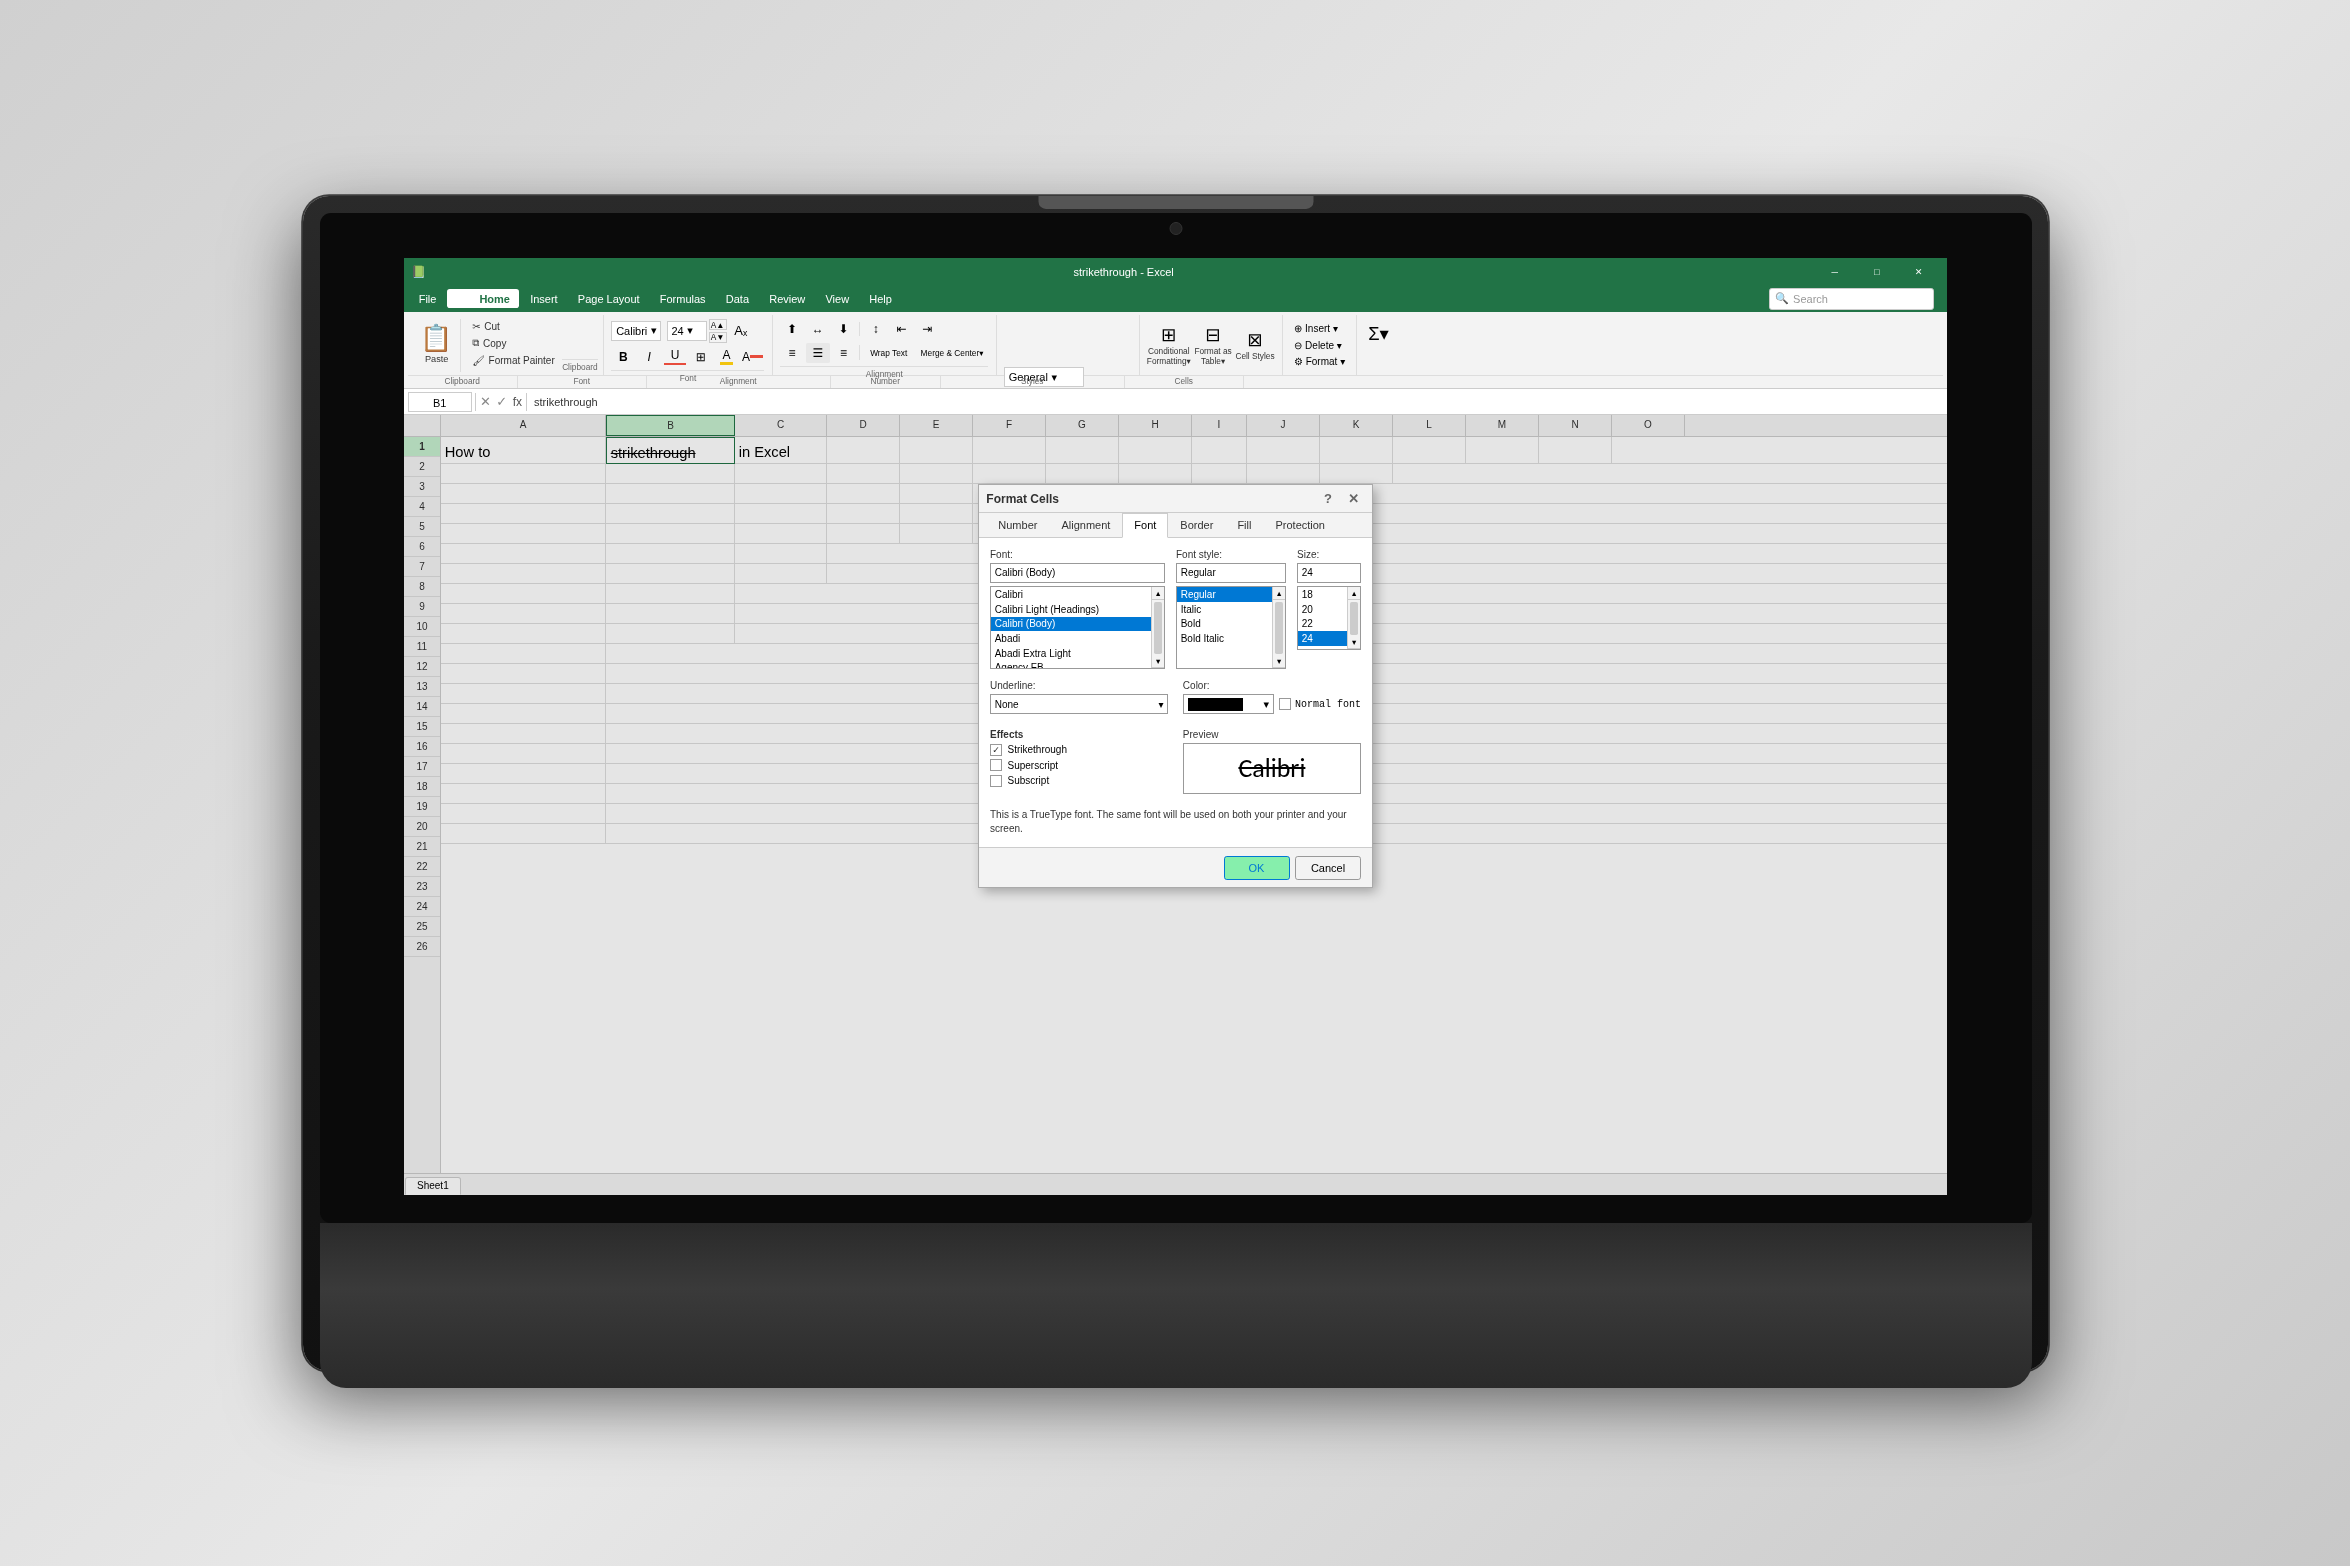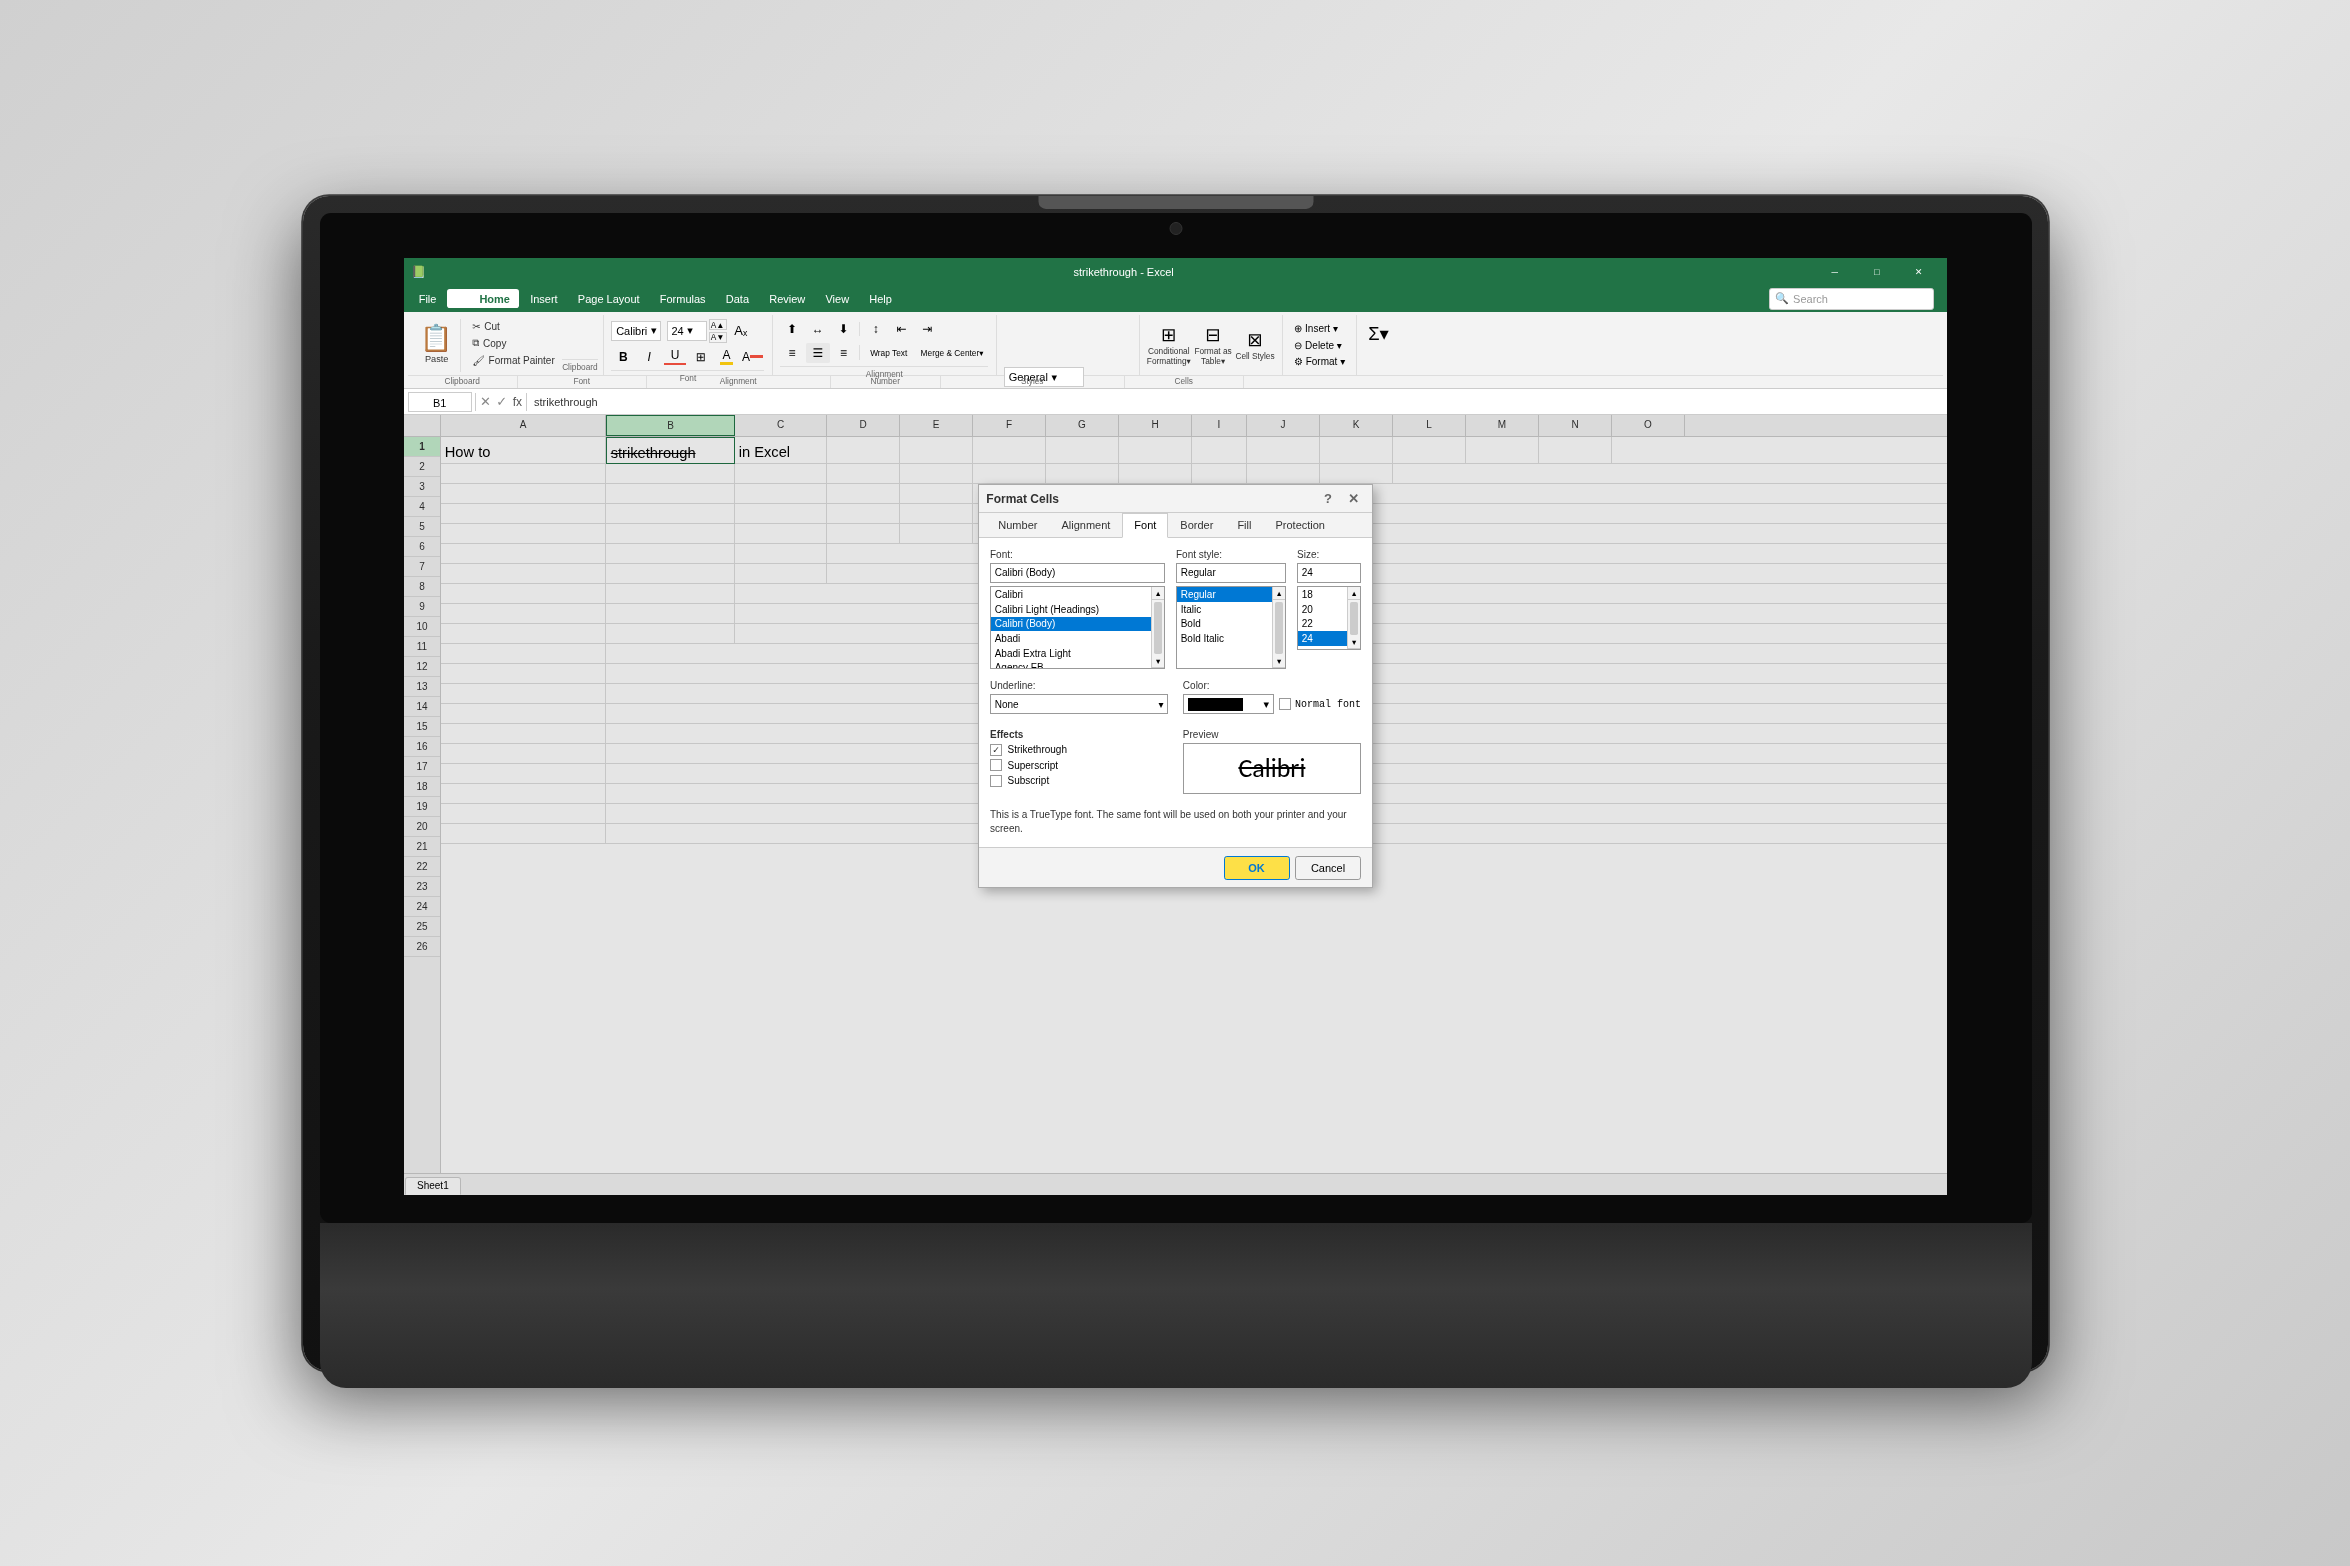--- a/index.html
+++ b/index.html
@@ -538,24 +538,23 @@
       height: 24px;
       border: 0.9px solid #999;
       border-radius: 2.8px;
       background: #f3f3f3;
       font-size: 11px;
       cursor: pointer;
       padding: 0 11px;
     }
 
     .dlg-btn.primary {
-      background: #fde047;
+      background: #86efac;
       border-color: #0078d4;
       color: #0078d4;
-      font-weight: bold;
     }
 
     .font-selector {
       display: flex;
       align-items: center;
       border: 0.9px solid #ccc;
       height: 20px;
       padding: 0 3.7px;
       background: white;
       font-size: 11px;

